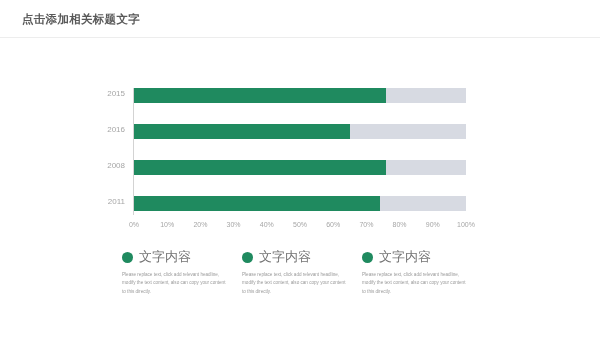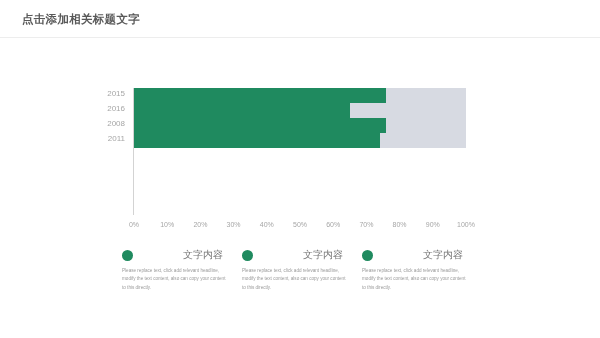--- a/index.html
+++ b/index.html
@@ -67,20 +67,21 @@
   }
 
   .bar-rows {
     position: absolute;
     left: 0;
     top: 0;
     width: 332px;
     height: 123px;
     display: flex;
     flex-direction: column;
+    justify-content: space-between;
   }
   .bar-row {
     position: relative;
     height: 15px;
   }
   .bar-track {
     position: absolute;
     left: 0;
     top: 0;
     width: 100%;
@@ -142,24 +143,23 @@
     margin-bottom: 5px;
   }
   .legend-dot {
     width: 11px;
     height: 11px;
     border-radius: 50%;
     background: #1f8a5f;
     flex: 0 0 auto;
   }
   .legend-title {
-    font-size: 10px;
+    font-size: 13px;
     color: #737373;
     white-space: nowrap;
-    margin-left: 44px;
   }
   .legend-body {
     font-size: 4.6px;
     line-height: 1.85;
     color: #9b9b9b;
     width: 104px;
   }
 </style>
 </head>
 <body>

